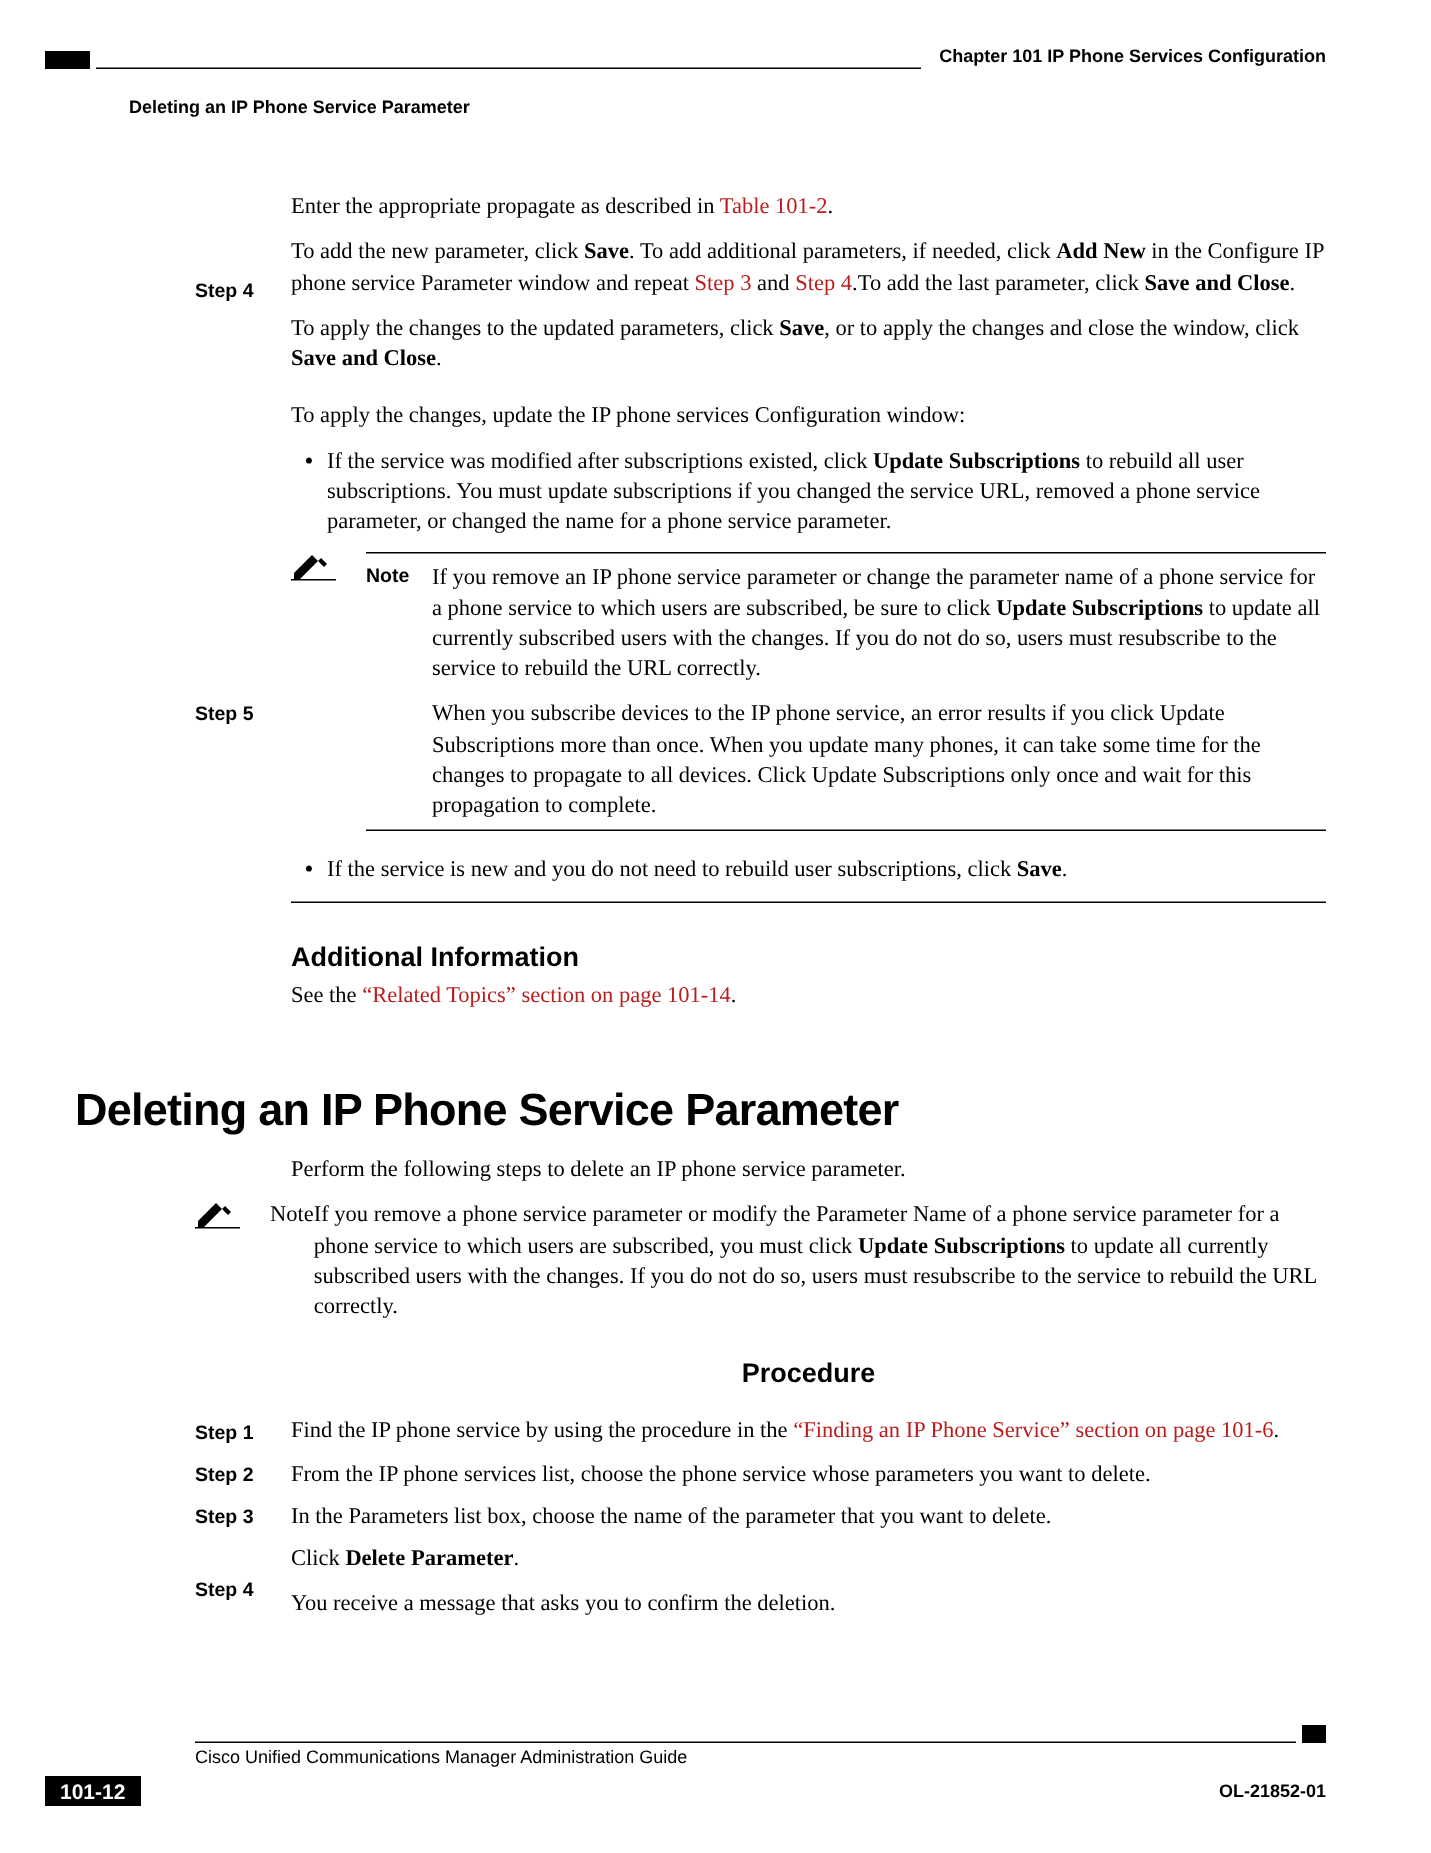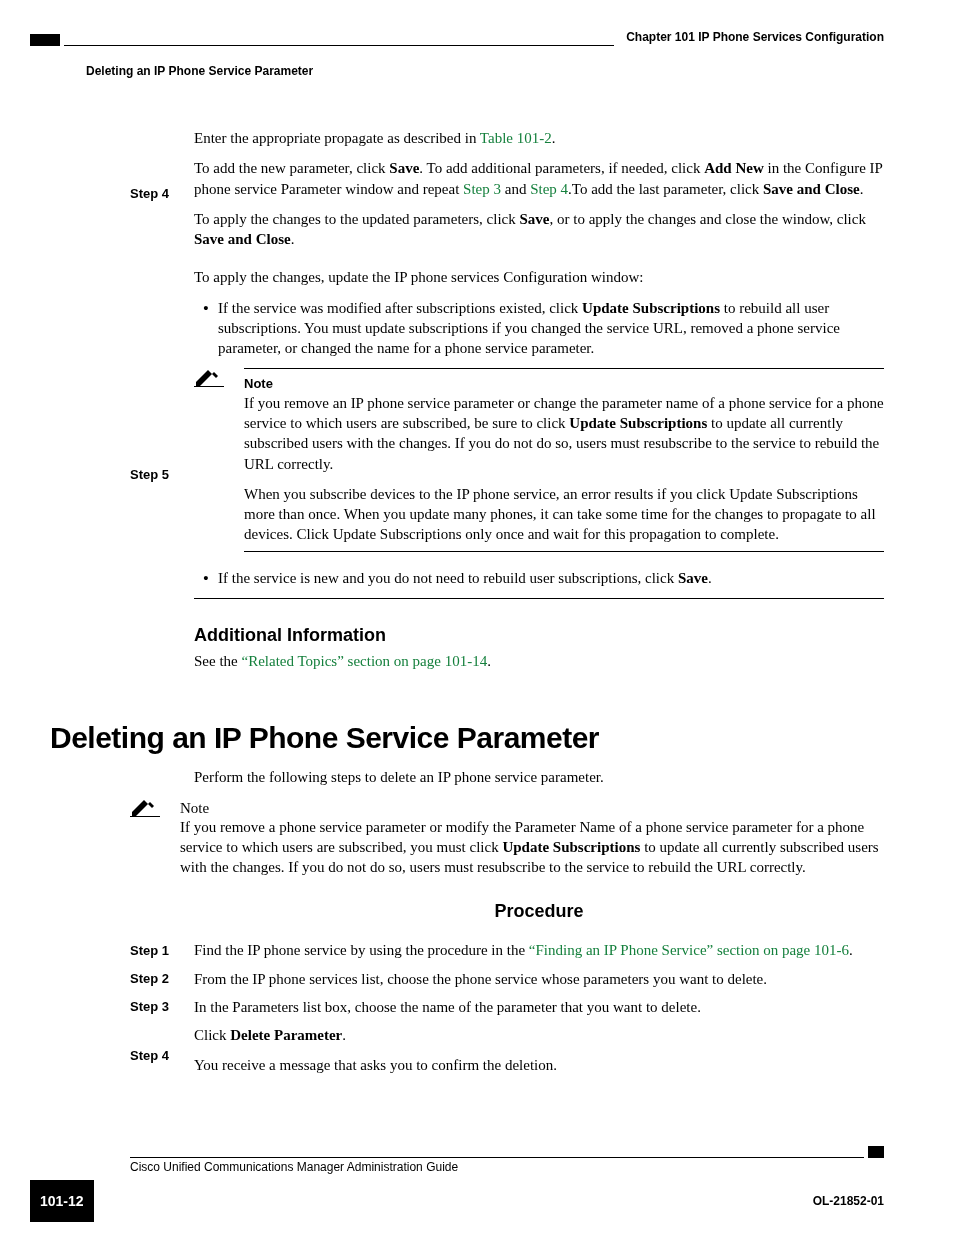--- a/index.html
+++ b/index.html
@@ -78,21 +78,21 @@
     width: 24px;
     flex-shrink: 0;
     font-weight: bold;
     text-align: center;
   }
   .bullet-body {
     flex: 1;
     line-height: 1.35;
   }
   .link {
-    color: #15803d;
+    color: #b91c1c;
     margin-top: 34px;
   }
   .bold {
     font-weight: bold;
   }
   .note-block {
     display: flex;
     margin-top: 8px;
     margin-bottom: 16px;
   }
@@ -109,21 +109,20 @@
   }
   .note-body .note-label {
     font-family: Arial, Helvetica, sans-serif;
     font-size: 13px;
     font-weight: bold;
     display: block;
     width: 44px;
   }
   .note-flex {
     display: flex;
-    flex-direction: column;
   }
   .note-text {
     flex: 1;
   }
   .pencil {
     width: 26px;
     height: 20px;
     display: block;
   }
   .pencil-underline {
@@ -181,21 +180,21 @@
     display: flex;
     align-items: center;
     margin-top: 6px;
   }
   .page-num-box {
     background: #000;
     color: #fff;
     font-family: Arial, Helvetica, sans-serif;
     font-size: 14px;
     font-weight: bold;
-    padding: 13px 10px;
+    padding: 2px 10px;
   }
   .footer-spacer {
     flex: 1;
   }
   .footer-ol {
     font-family: Arial, Helvetica, sans-serif;
     font-size: 12px;
     font-weight: bold;
   }
 </style>

